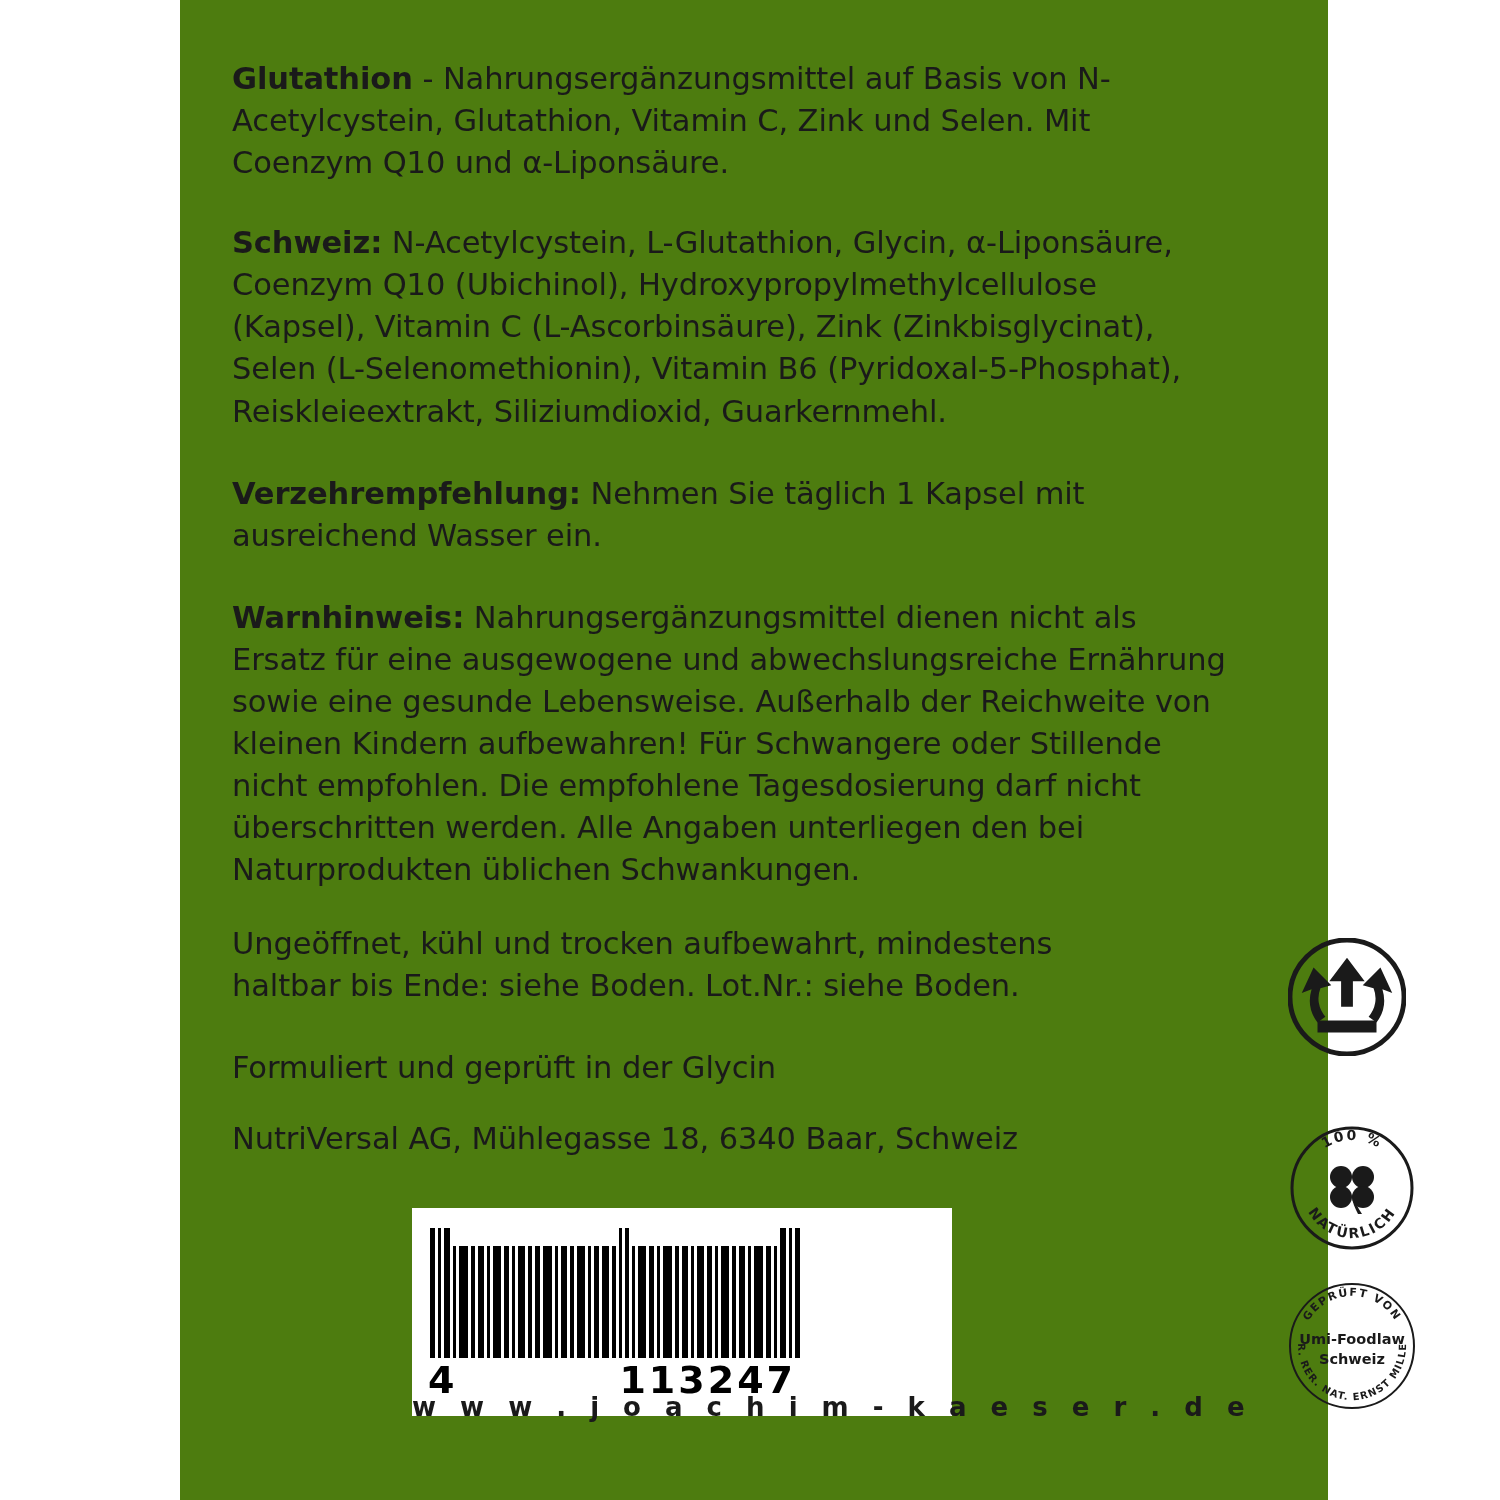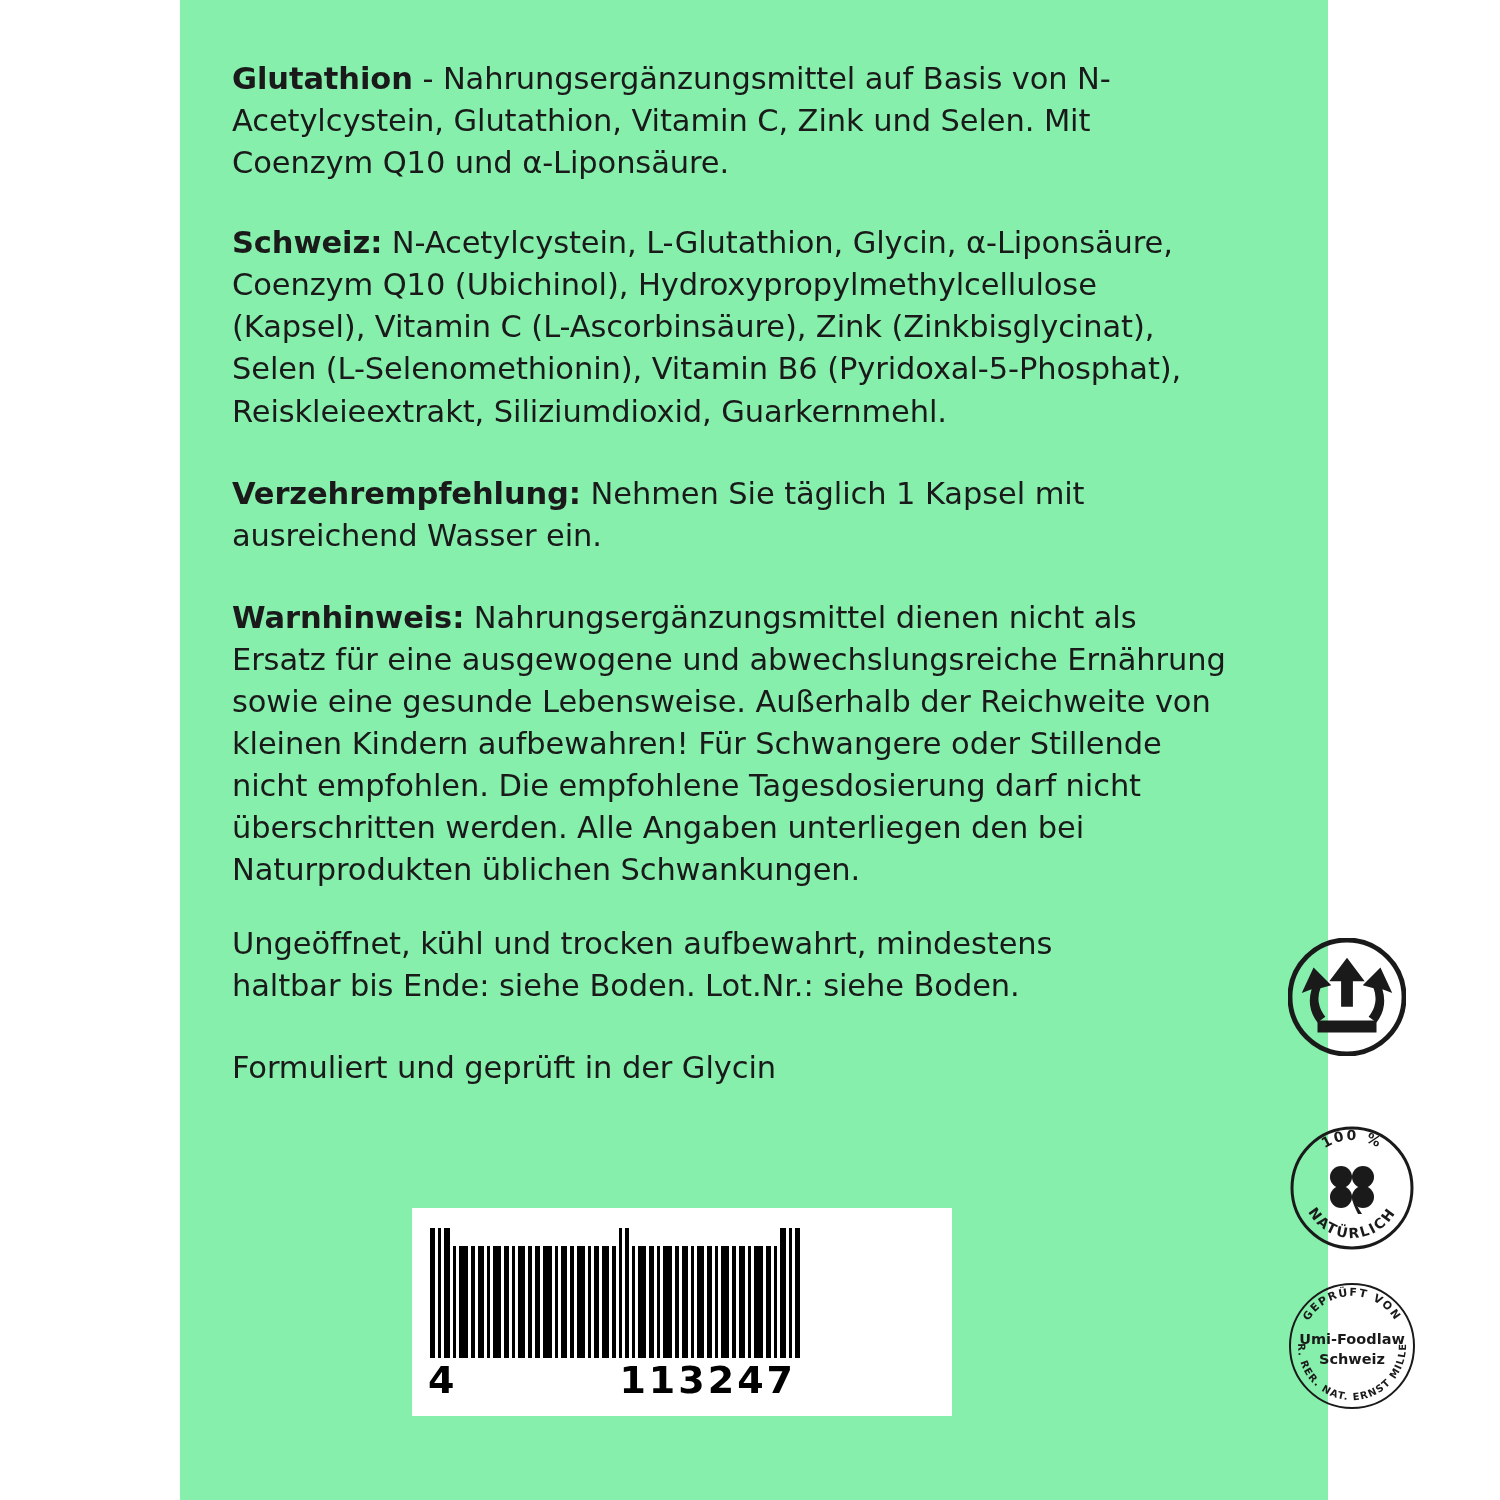--- a/index.html
+++ b/index.html
@@ -12,21 +12,21 @@
     background: #ffffff;
     font-family: "DejaVu Sans", sans-serif;
     overflow: hidden;
   }
   .label {
     position: absolute;
     left: 180px;
     top: 0;
     width: 1148px;
     height: 1500px;
-    background: #86efac;
+    background: #4d7c0f;
   }
   .content {
     position: absolute;
     left: 52px;
     top: 58px;
     width: 1010px;
   }
   .para {
     font-size: 30.5px;
     line-height: 1.38;
@@ -139,20 +139,21 @@
     </p>
 
     <p class="para p-warn">
       <b>Warnhinweis:</b><span> Nahrungsergänzungsmittel dienen nicht als Ersatz für eine ausgewogene und abwechslungsreiche Ernährung sowie eine gesunde Lebensweise. Außerhalb der Reichweite von kleinen Kindern aufbewahren! Für Schwangere oder Stillende nicht empfohlen. Die empfohlene Tagesdosierung darf nicht überschritten werden. Alle Angaben unterliegen den bei Naturprodukten üblichen Schwankungen.</span>
     </p>
 
     <p class="para p-storage">Ungeöffnet, kühl und trocken aufbewahrt, mindestens haltbar bis Ende: siehe Boden. Lot.Nr.: siehe Boden.</p>
 
     <p class="para p-formul">Formuliert und geprüft in der Glycin</p>
 
+    <p class="para p-addr">NutriVersal AG, Mühlegasse 18, 6340 Baar, Schweiz</p>
 
   </div>
 
   <div class="barcode-wrap">
     <div class="barcode-bars">
       <span class="bar" style="width:5px;height:130px"></span>
       <span class="bar" style="width:3px;height:130px"></span>
       <span class="bar" style="width:6px;height:130px"></span>
       <span class="bar" style="width:3px;height:112px"></span>
       <span class="bar" style="width:9px;height:112px"></span>
@@ -197,20 +198,21 @@
       <span class="bar" style="width:6px;height:130px"></span>
       <span class="bar" style="width:3px;height:130px"></span>
       <span class="bar" style="width:5px;height:130px"></span>
     </div>
     <div class="barcode-digits">
       <span class="bc-lead">4</span>
       <span class="bc-left">113247</span>
     </div>
   </div>
 
+  <div class="url">w w w . j o a c h i m - k a e s e r . d e</div>
 
   <div class="recycle">
     <svg viewBox="0 0 120 120" width="118" height="118">
       <circle cx="60" cy="60" r="58" fill="none" stroke="#1a1a1a" stroke-width="5"></circle>
       <path d="M60 20 L78 44 L66 44 L66 70 L54 70 L54 44 L42 44 Z" fill="#1a1a1a" transform="rotate(0 60 60)"></path>
       <path d="M30 86 A38 38 0 0 1 24 52 L14 56 L26 30 L44 48 L33 51 A28 28 0 0 0 38 80 Z" fill="#1a1a1a"></path>
       <path d="M90 86 A38 38 0 0 0 96 52 L106 56 L94 30 L76 48 L87 51 A28 28 0 0 1 82 80 Z" fill="#1a1a1a"></path>
       <path d="M30 84 L90 84 L90 96 L30 96 Z" fill="#1a1a1a"></path>
     </svg>
   </div>

